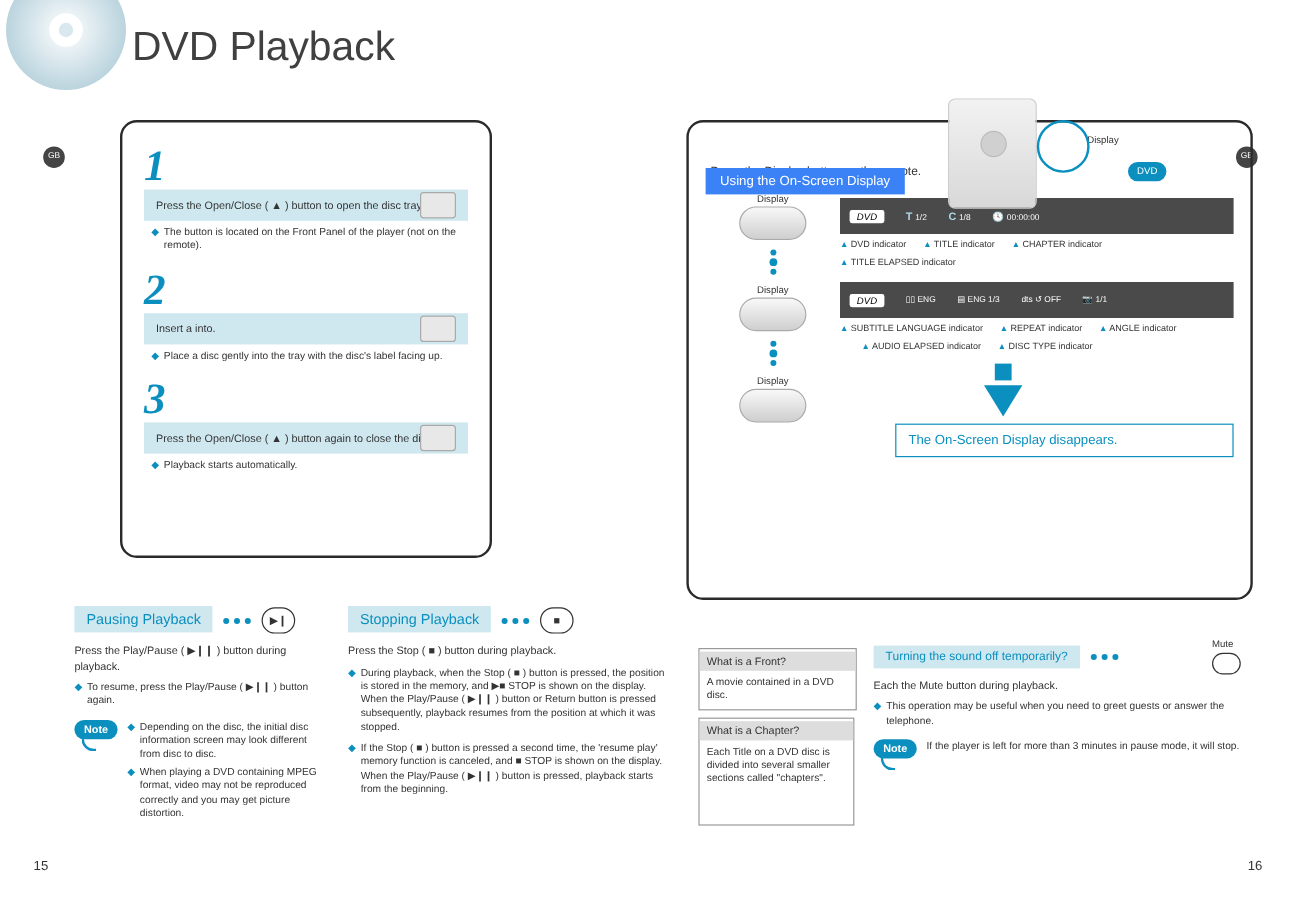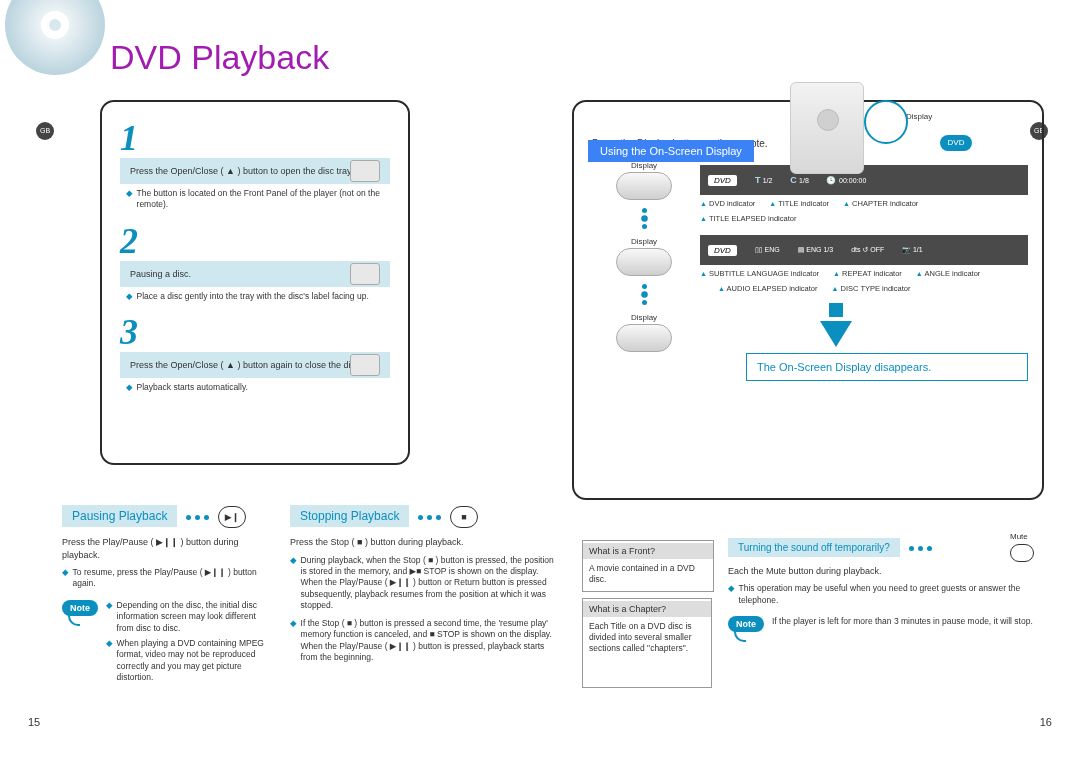--- a/index.html
+++ b/index.html
@@ -20,22 +20,21 @@
     left: 0;
     width: 110px;
     height: 110px;
   }
   .page-title {
     position: absolute;
     top: 20px;
     left: 110px;
     font-size: 34px;
     font-weight: 300;
-    color: #a21caf;
-    margin-top: 18px;
+    color: #404040;
   }
   .gb-badge {
     position: absolute;
     width: 18px;
     height: 18px;
     border-radius: 50%;
     background: #444;
     color: white;
     font-size: 7px;
     text-align: center;
@@ -317,21 +316,21 @@
   </div>
   <div class="bullets">
       <div class="row">
         <span class="blue-bullet">◆</span>
         <span>The button is located on the Front Panel of the player (not on the remote).</span>
       </div>
     </div>
 
   <div class="step-num">2</div>
   <div class="step-box">
-    <span>Pausing a disc.</span>
+    <span>Insert a into.</span>
     <span class="icon-slot"></span>
   </div>
   <div class="bullets">
       <div class="row">
         <span class="blue-bullet">◆</span>
         <span>Place a disc gently into the tray with the disc's label facing up.</span>
       </div>
     </div>
 
   <div class="step-num">3</div>

